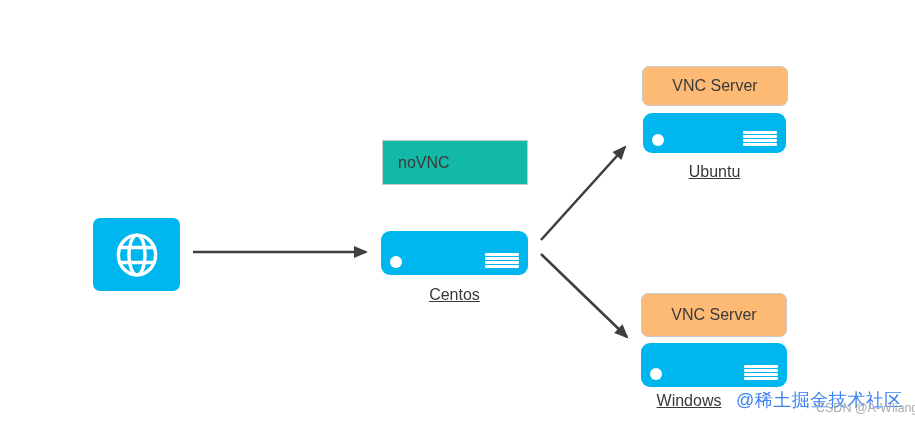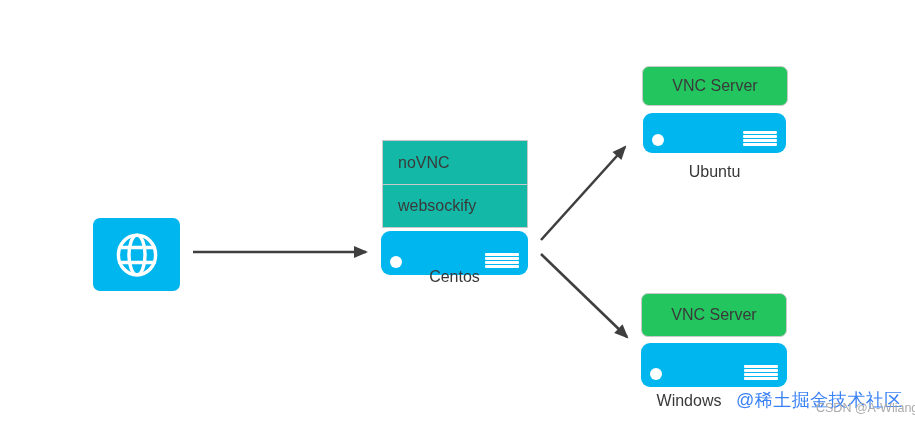--- a/index.html
+++ b/index.html
@@ -71,37 +71,38 @@
     background: #ffffff;
     border-radius: 1px;
   }
 
   .server-centos { left: 381px; top: 231px; width: 147px; height: 44px; }
   .server-ubuntu { left: 643px; top: 113px; width: 143px; height: 40px; }
   .server-windows { left: 641px; top: 343px; width: 146px; height: 44px; }
 
   
   .vnc-box {
-    background: #22c55e;
+    background: #fdba74;
     border: 1px solid #c9c9c9;
     border-radius: 7px;
     display: flex; align-items: center; justify-content: center;
     font-size: 16px;
     color: #3a3a3a;
   }
   .vnc-ubuntu { left: 642px; top: 66px; width: 146px; height: 40px; }
   .vnc-windows { left: 641px; top: 293px; width: 146px; height: 44px; }
 
   
   .node-label {
     text-align: center;
     font-size: 16px;
     color: #383838;
+    text-decoration: underline;
   }
-  .label-centos { left: 381px; top: 268px; width: 147px; }
+  .label-centos { left: 381px; top: 286px; width: 147px; }
   .label-ubuntu { left: 643px; top: 163px; width: 143px; }
   .label-windows { left: 616px; top: 392px; width: 146px; }
 
   
   .wm-primary {
     left: 736px; top: 388px;
     font-size: 18px;
     color: #3b82f6;
     letter-spacing: 0.5px;
     white-space: nowrap;
@@ -139,23 +140,20 @@
           <line x1="22" y1="62" x2="78" y2="62"></line>
         </g>
       </svg>
     </span>
   </div>
 
   <div class="abs stack-table">
     <div class="stack-row">
       <span>noVNC</span>
     </div>
-    <div class="stack-row">
-      <span>websockify</span>
-    </div>
   </div>
 
   <div class="abs server-icon server-centos">
     <span class="dot"></span>
     <span class="lines">
         <i></i>
         <i></i>
         <i></i>
         <i></i>
       </span>

